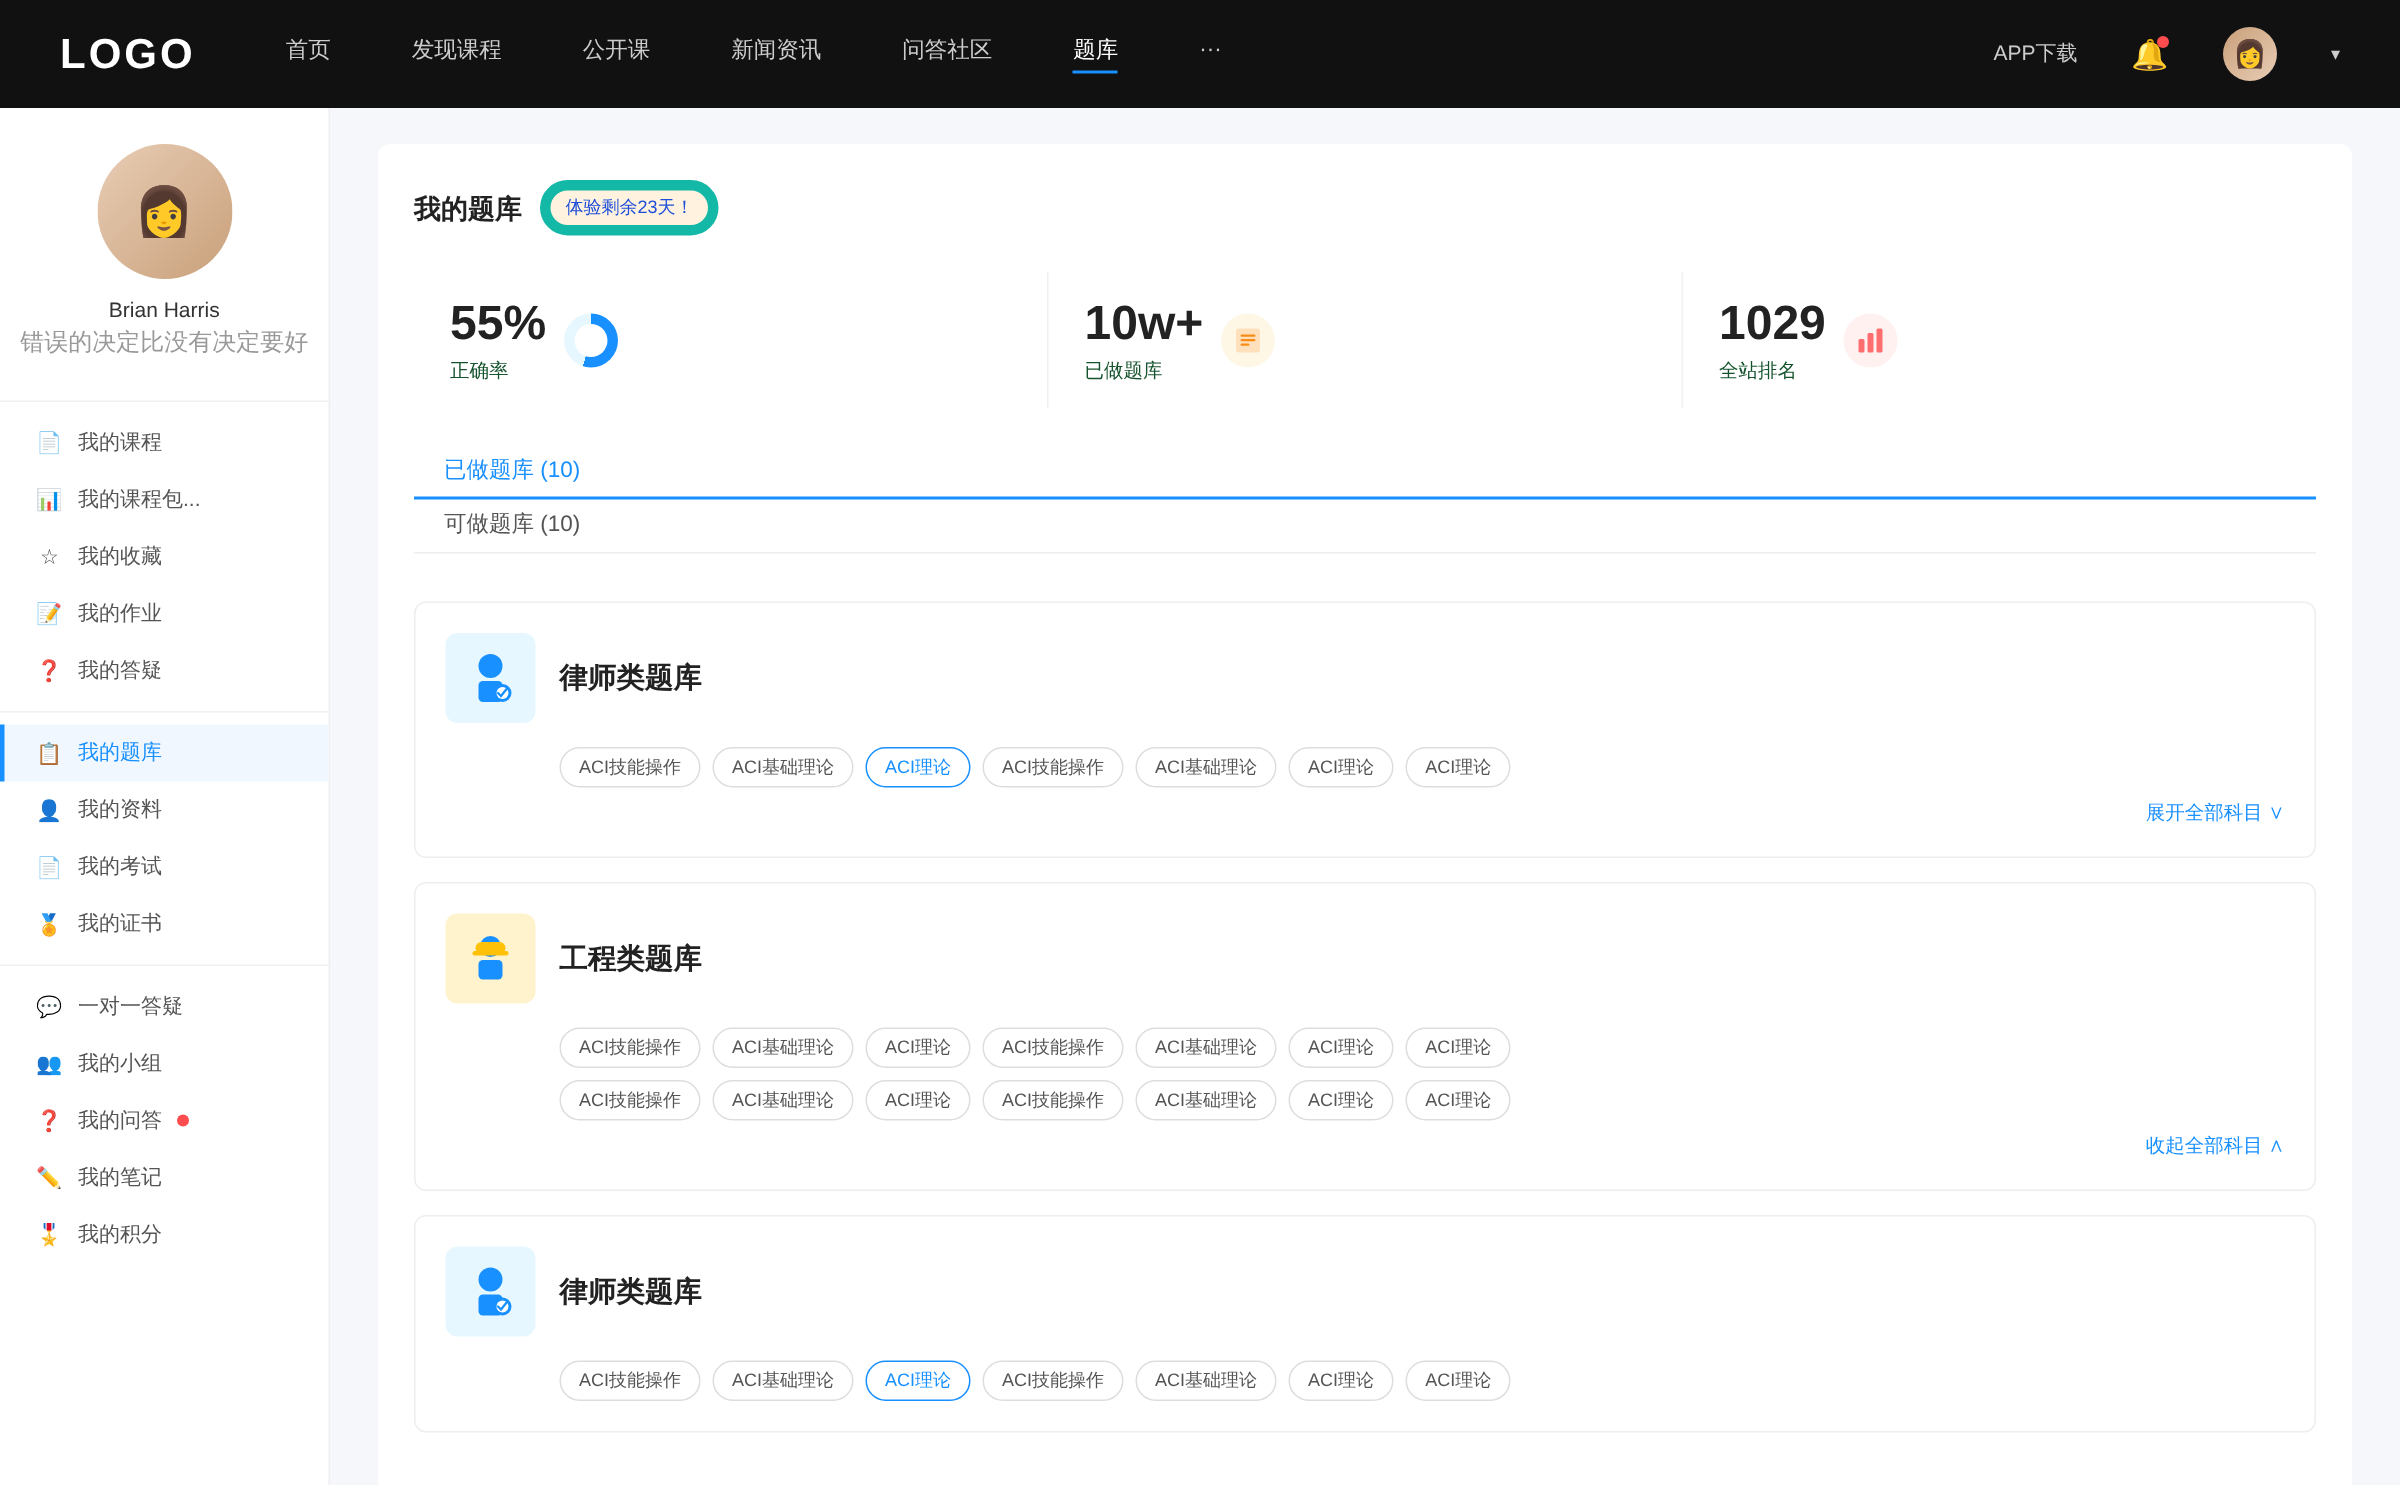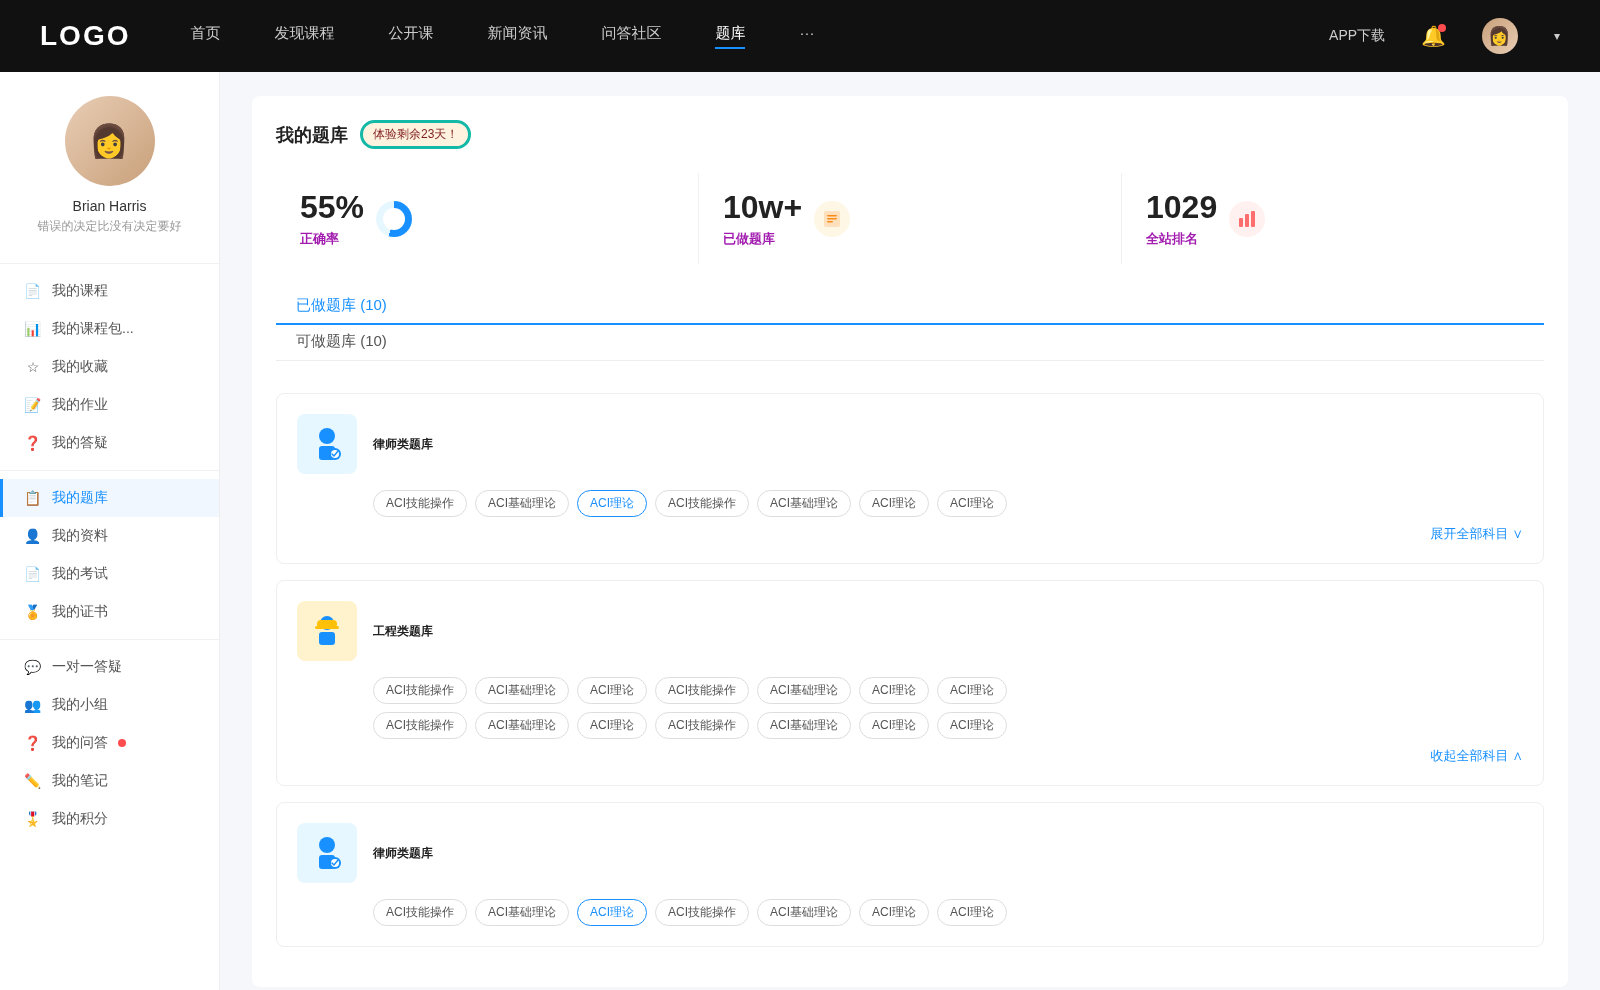--- a/index.html
+++ b/index.html
@@ -30,73 +30,73 @@
       padding: 24px 0; border-right: 1px solid #eee; flex-shrink: 0;
       position: fixed; top: 72px; left: 0; bottom: 0; overflow-y: auto;
     }
     .sidebar-profile { display: flex; flex-direction: column; align-items: center; padding-bottom: 20px; }
     .sidebar-avatar { width: 90px; height: 90px; border-radius: 50%; background: #ddd; overflow: hidden; margin-bottom: 12px; }
     .sidebar-avatar-placeholder {
       width: 100%; height: 100%; background: linear-gradient(135deg, #e8cdb5 0%, #c9a07a 100%);
       display: flex; align-items: center; justify-content: center; color: #8b6347; font-size: 32px;
     }
     .sidebar-name { font-size: 14px; color: #333; font-weight: 500; margin-bottom: 4px; }
-    .sidebar-motto { font-size: 12px; color: #999; text-align: center; padding: 0 10px; }
+    .sidebar-motto { font-size: 16px; color: #999; text-align: center; padding: 0 10px; }
     .sidebar-divider { height: 1px; background: #f0f0f0; margin: 8px 0; }
     .sidebar-item {
       display: flex; align-items: center; gap: 10px; padding: 10px 24px;
       font-size: 14px; color: #555; cursor: pointer; position: relative;
     }
     .sidebar-item.active { color: #1890ff; background: #f0f7ff; }
     .sidebar-item.active::before { content: ''; position: absolute; left: 0; top: 0; bottom: 0; width: 3px; background: #1890ff; }
     .sidebar-icon { width: 18px; text-align: center; font-size: 14px; }
     .sidebar-dot { width: 8px; height: 8px; background: #ff4d4f; border-radius: 50%; display: inline-block; }
 
     
     .content { margin-left: 220px; flex: 1; padding: 24px 32px; background: #f5f7fa; }
     .content-inner { background: #fff; border-radius: 8px; padding: 24px; min-height: 860px; }
 
     
     .page-title-row { display: flex; align-items: center; gap: 12px; margin-bottom: 24px; }
     .page-title { font-size: 18px; font-weight: bold; color: #222; }
     .trial-badge {
-      background: #fff3e0; color: #7f1d1d; font-size: 12px; padding: 3px 10px;
-      border-radius: 20px; border: 3px solid #14b8a6;
+      background: #fff3e0; color: #1d4ed8; font-size: 12px; padding: 3px 10px;
+      border-radius: 20px; border: 7px solid #14b8a6;
     }
 
     
     .stats-row { display: flex; gap: 0; margin-bottom: 24px; justify-content: center; }
     .stat-item {
       flex: 1; display: flex; align-items: center; gap: 12px; padding: 16px 24px;
       border-right: 1px solid #f0f0f0;
     }
     .stat-item:last-child { border-right: none; }
     .stat-num { font-size: 32px; font-weight: bold; color: #222; }
-    .stat-label { font-size: 13px; color: #a21caf; margin-top: 4px; font-weight: bold; }
+    .stat-label { font-size: 13px; color: #14532d; margin-top: 4px; }
     .stat-icon { width: 36px; height: 36px; border-radius: 50%; display: flex; align-items: center; justify-content: center; font-size: 18px; }
     .stat-icon-teal { background: #e6fffb; }
     .stat-icon-orange { background: #fff7e6; }
     .stat-icon-red { background: #fff1f0; }
 
     
     .tabs-row { display: flex; gap: 0; border-bottom: 1px solid #eee; margin-bottom: 32px; flex-direction: column; }
     .tab {
       font-size: 15px; padding: 8px 20px; cursor: pointer; color: #555;
       border-bottom: 2px solid transparent; margin-bottom: -1px;
     }
     .tab.active { color: #1890ff; border-bottom-color: #1890ff; font-weight: 500; }
 
     
     .bank-card { border: 1px solid #eee; border-radius: 8px; padding: 20px; margin-bottom: 16px; }
     .bank-card-header { display: flex; align-items: center; gap: 16px; margin-bottom: 16px; }
     .bank-card-icon {
       width: 60px; height: 60px; border-radius: 8px; background: #e6f7ff;
       display: flex; align-items: center; justify-content: center;
     }
-    .bank-title { font-size: 12px; font-weight: 600; color: #222; }
+    .bank-title { font-size: 19px; font-weight: 600; color: #222; }
     .bank-tags { display: flex; flex-wrap: wrap; gap: 8px; padding-left: 76px; }
     .bank-tag {
       font-size: 12px; padding: 4px 12px; border-radius: 20px; cursor: pointer;
       border: 1px solid #ddd; color: #555; background: #fff;
     }
     .bank-tag.active { border-color: #1890ff; color: #1890ff; background: #fff; }
     .bank-expand { text-align: right; font-size: 13px; color: #1890ff; cursor: pointer; margin-top: 8px; }
 
     
     .circle-chart {

